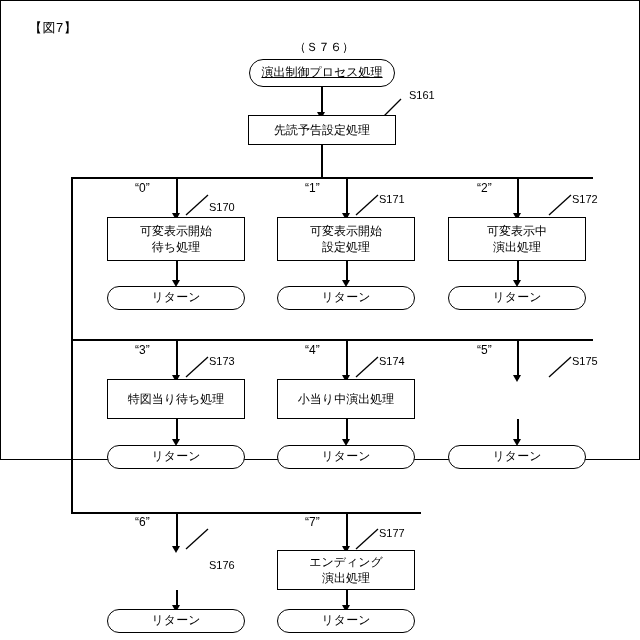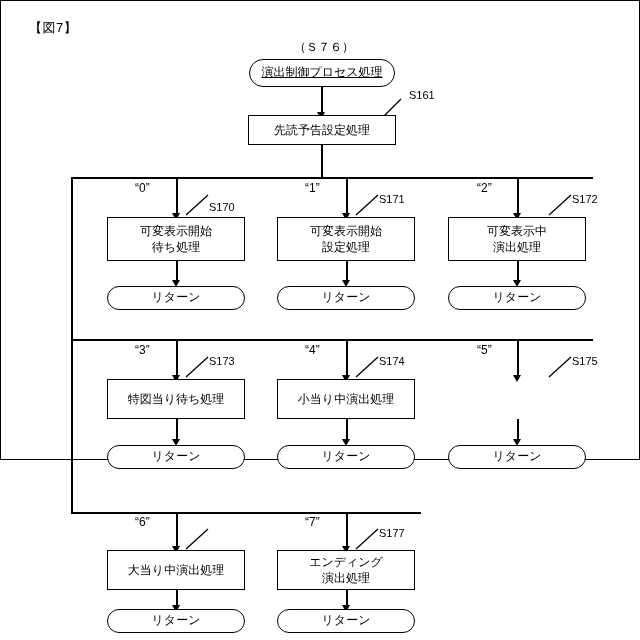--- a/index.html
+++ b/index.html
@@ -202,21 +202,20 @@
   <div class="arrowhead" style="left:512px; top:438px;"></div>
   <div class="round-box" style="left:447px; top:444px; width:138px; height:24px;">リターン</div>
 
   <div class="vline" style="left:175px; top:511px; height:38px;"></div>
   <div class="arrowhead" style="left:171px; top:545px;"></div>
   <div class="quote-lbl" style="left:134px; top:514px;">“6”</div>
   <svg class="diag" style="left:185px; top:524px; width:44px; height:26px;">
     <line x1="0" y1="24" x2="22" y2="4" stroke="#000" stroke-width="1.3"></line>
   </svg>
   <div class="tag" style="left:208px; top:526px;margin-top:32px;">S176</div>
-  <div class="rect-box" style="left:106px; top:549px; width:138px; height:40px;">大当り中演出処理</div>
   <div class="vline" style="left:175px; top:589px; height:18px;"></div>
   <div class="arrowhead" style="left:171px; top:604px;"></div>
   <div class="round-box" style="left:106px; top:608px; width:138px; height:24px;">リターン</div>
 
   <div class="vline" style="left:345px; top:511px; height:38px;"></div>
   <div class="arrowhead" style="left:341px; top:545px;"></div>
   <div class="quote-lbl" style="left:304px; top:514px;">“7”</div>
   <svg class="diag" style="left:355px; top:524px; width:44px; height:26px;">
     <line x1="0" y1="24" x2="22" y2="4" stroke="#000" stroke-width="1.3"></line>
   </svg>

